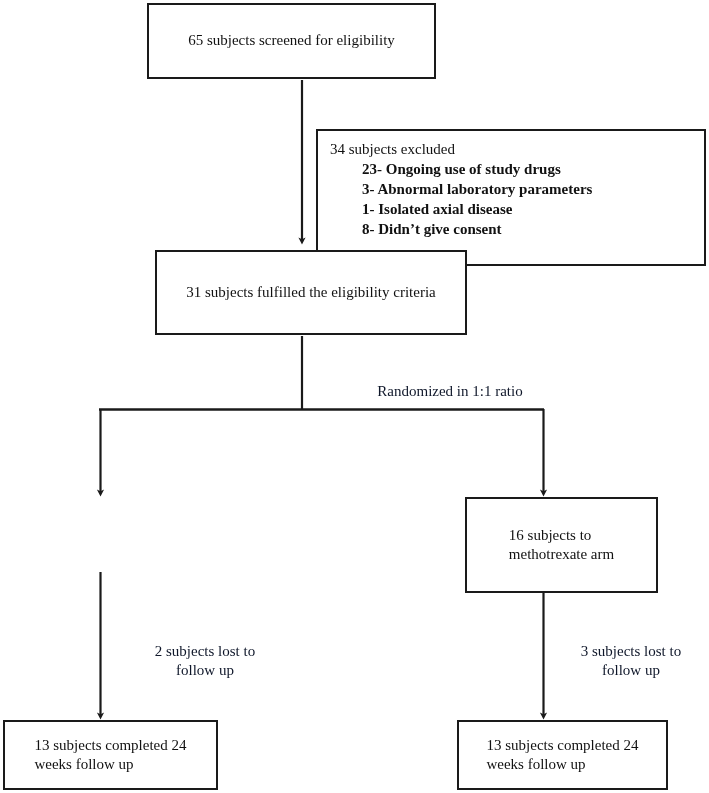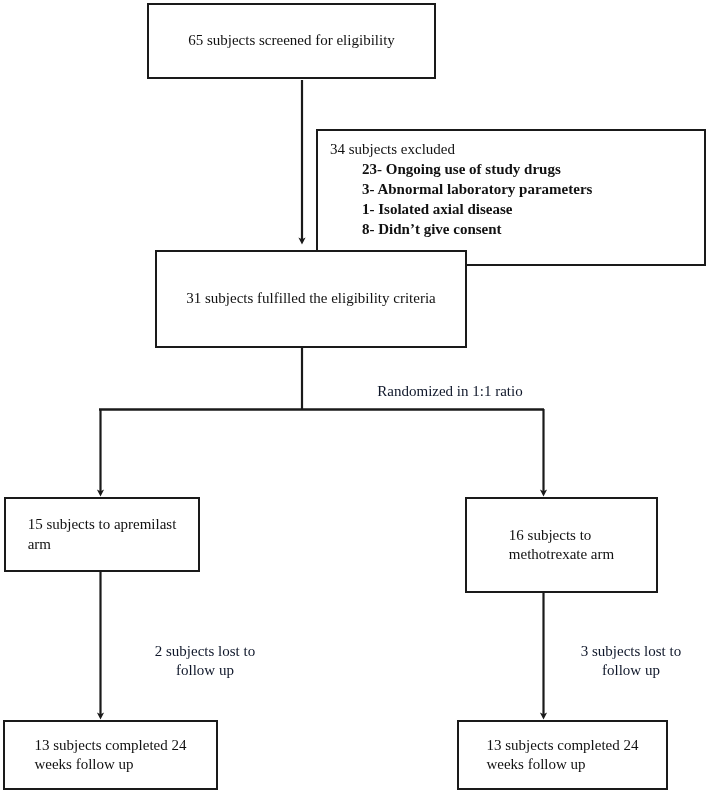--- a/index.html
+++ b/index.html
@@ -108,32 +108,28 @@
   <div class="box exclusion" style="left:316px; top:93px; width:390px; height:137px;margin-top:36px;">
     <span class="excl-head">34 subjects excluded</span>
     <ul class="excl-list">
       <li>23- Ongoing use of study drugs</li>
       <li>3- Abnormal laboratory parameters</li>
       <li>1- Isolated axial disease</li>
       <li>8- Didn’t give consent</li>
     </ul>
   </div>
 
-  <div class="box" style="left:155px; top:250px; width:312px; height:98px;">
+  <div class="box" style="left:155px; top:250px; width:312px; height:85px;">
     <span class="box-text">31 subjects fulfilled the eligibility criteria</span>
   </div>
 
   <div class="edge-label" style="left:320px; top:363px; width:260px;">
     <span>Randomized in 1:1 ratio</span>
   </div>
 
-  <div class="box" style="left:4px; top:497px; width:196px; height:75px;">
-    <span class="box-text">15 subjects to apremilast
-arm</span>
-  </div>
 
   <div class="box" style="left:465px; top:497px; width:193px; height:96px;">
     <span class="box-text">16 subjects to
 methotrexate arm</span>
   </div>
 
   <div class="edge-label" style="left:110px; top:623px; width:190px;">
     <span>2 subjects lost to
 follow up</span>
   </div>

